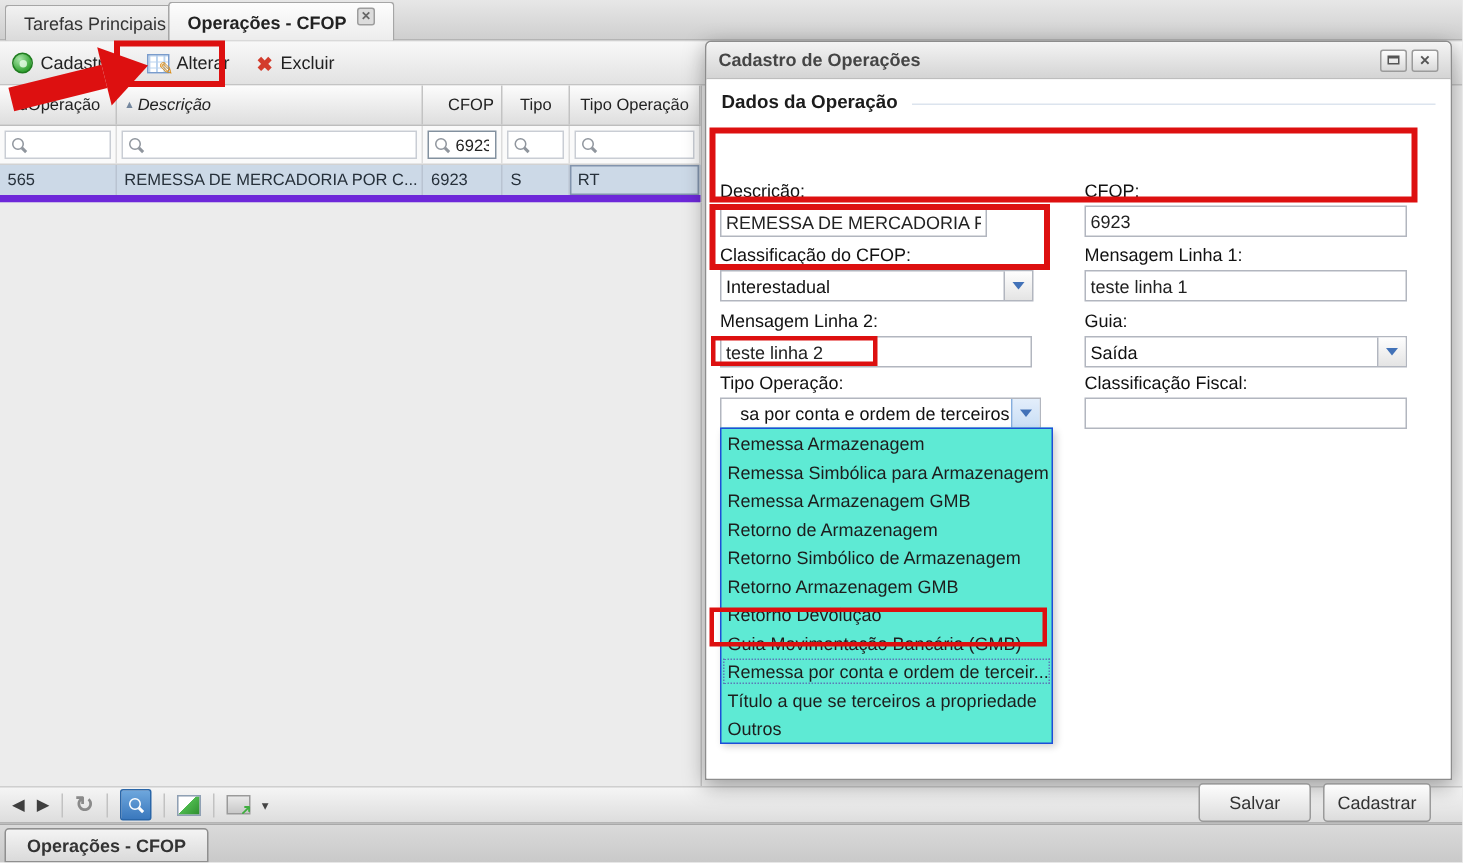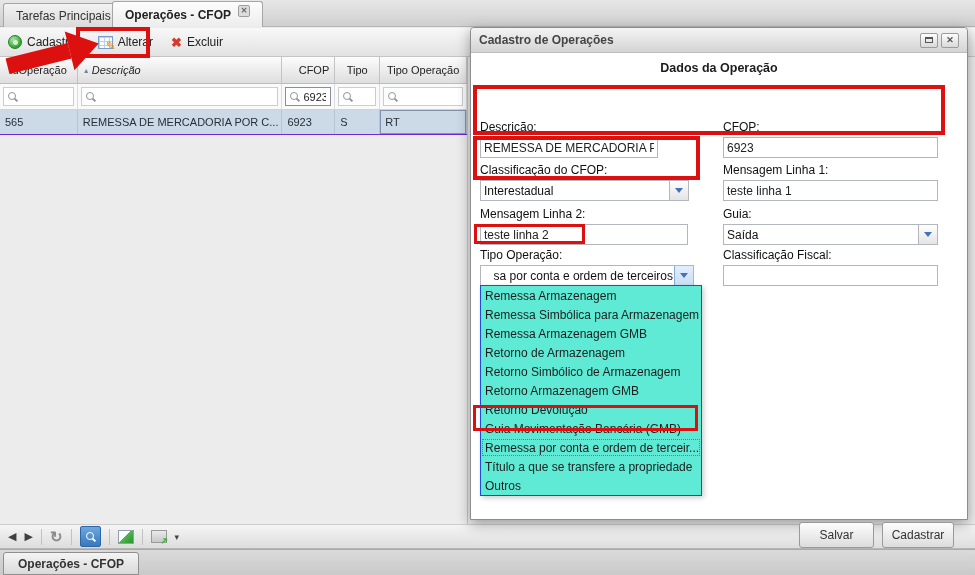--- a/index.html
+++ b/index.html
@@ -48,21 +48,21 @@
   .g-filter .cell { border-right:1px solid #dcdcdc; padding:3px 3px; }
   .f-box { flex:1; height:19px; background:#fff; border:1px solid #c9cdd4; display:flex;
     align-items:center; gap:4px; padding:0 4px; }
   .f-box.focus { border-color:#83919f; }
   .f-box input { border:none; outline:none; width:100%; font:11px "Liberation Sans",sans-serif; color:#222; background:transparent; }
   .mag { position:relative; width:9px; height:9px; flex:0 0 9px; }
   .mag::before { content:""; position:absolute; left:0; top:0; width:6px; height:6px;
     border:1.5px solid #8f959d; border-radius:50%; }
   .mag::after { content:""; position:absolute; left:6px; top:7px; width:4px; height:2px;
     background:#8f959d; transform:rotate(45deg); }
-  .g-data { height:25px; background:#ccd9e7; border-bottom:1px solid #6d28d9; }
+  .g-data { height:25px; background:#ccd9e7; border-bottom:5px solid #6d28d9; }
   .g-data .cell { border-right:1px solid #b9c4d2; display:flex; align-items:center; padding:0 5px;
     font-size:11px; color:#26303a; overflow:hidden; white-space:nowrap; }
   .cell-focus { box-shadow:inset 0 0 0 1px #8294ad; }
   .grid-body { position:absolute; left:0; top:135px; width:468px; height:389px;
     background:#ececec; border-right:1px solid #c6c6c6; }
 
   
   .btoolbar { position:absolute; left:0; top:524px; width:975px; height:25px;
     background:linear-gradient(#f5f5f5,#dddddd); border-top:1px solid #cfcfcf; border-bottom:1px solid #b5b5b5;
     display:flex; align-items:center; gap:8px; padding-left:8px; }
@@ -91,21 +91,21 @@
     box-shadow:0 4px 14px rgba(0,0,0,.35); }
   .dlg-title { height:25px; background:linear-gradient(#f4f4f4,#d4d4d4); border-bottom:1px solid #bdbdbd;
     border-radius:4px 4px 0 0; display:flex; align-items:center; padding:0 8px;
     font-weight:bold; font-size:12px; color:#454545; }
   .dlg-winbtns { margin-left:auto; display:flex; gap:3px; }
   .win-btn { width:18px; height:15px; border:1px solid #9b9b9b; border-radius:2px;
     background:linear-gradient(#fdfdfd,#d9d9d9); display:flex; align-items:center; justify-content:center;
     font-size:9px; color:#555; }
   .maxi { width:8px; height:6px; border:1px solid #555; border-top-width:2px; }
   .dlg-body { position:absolute; left:0; top:25px; right:0; bottom:0; background:#fff; }
-  .section { position:absolute; left:10px; top:8px; right:10px; display:flex; align-items:center;flex-direction:column; }
+  .section { position:absolute; left:10px; top:8px; right:10px; display:flex; align-items:center; }
   .section .txt { font-weight:bold; font-size:12.5px; color:#1c1c1c; white-space:nowrap; }
   .section .rule { flex:1; height:1px; background:#dce4ee; margin-left:10px; margin-top:3px; }
 
   .fld { position:absolute; font-size:12px; color:#111; }
   .fld .lbl { margin-bottom:3px; white-space:nowrap; }
   .tinput { height:21px; border:1px solid #b2b6bf; background:#fff; display:flex; align-items:center; }
   .tinput input { border:none; outline:none; width:100%; padding:0 3px;
     font:12px "Liberation Sans",sans-serif; color:#222; background:transparent; }
   .combo { height:21px; border:1px solid #b2b6bf; background:#fff; display:flex; }
   .combo .val { flex:1; display:flex; align-items:center; padding:0 3px; overflow:hidden; white-space:nowrap; }
@@ -328,21 +328,21 @@
       <div class="droplist">
         <div class="dl-item">Remessa Armazenagem</div>
         <div class="dl-item">Remessa Simbólica para Armazenagem</div>
         <div class="dl-item">Remessa Armazenagem GMB</div>
         <div class="dl-item">Retorno de Armazenagem</div>
         <div class="dl-item">Retorno Simbólico de Armazenagem</div>
         <div class="dl-item">Retorno Armazenagem GMB</div>
         <div class="dl-item">Retorno Devolução</div>
         <div class="dl-item">Guia Movimentação Bancária (GMB)</div>
         <div class="dl-item selected">Remessa por conta e ordem de terceir...</div>
-        <div class="dl-item">Título a que se transfere a propriedade</div>
+        <div class="dl-item">Título a que se terceiros a propriedade</div>
         <div class="dl-item">Outros</div>
       </div>
 
       <div class="dlg-btn" style="left:328px; top:469px; width:75px;">Salvar</div>
       <div class="dlg-btn" style="left:411px; top:469px; width:72px;">Cadastrar</div>
     </div>
   </div>
 
   <div class="red-arrow">
     <span class="shaft"></span>

